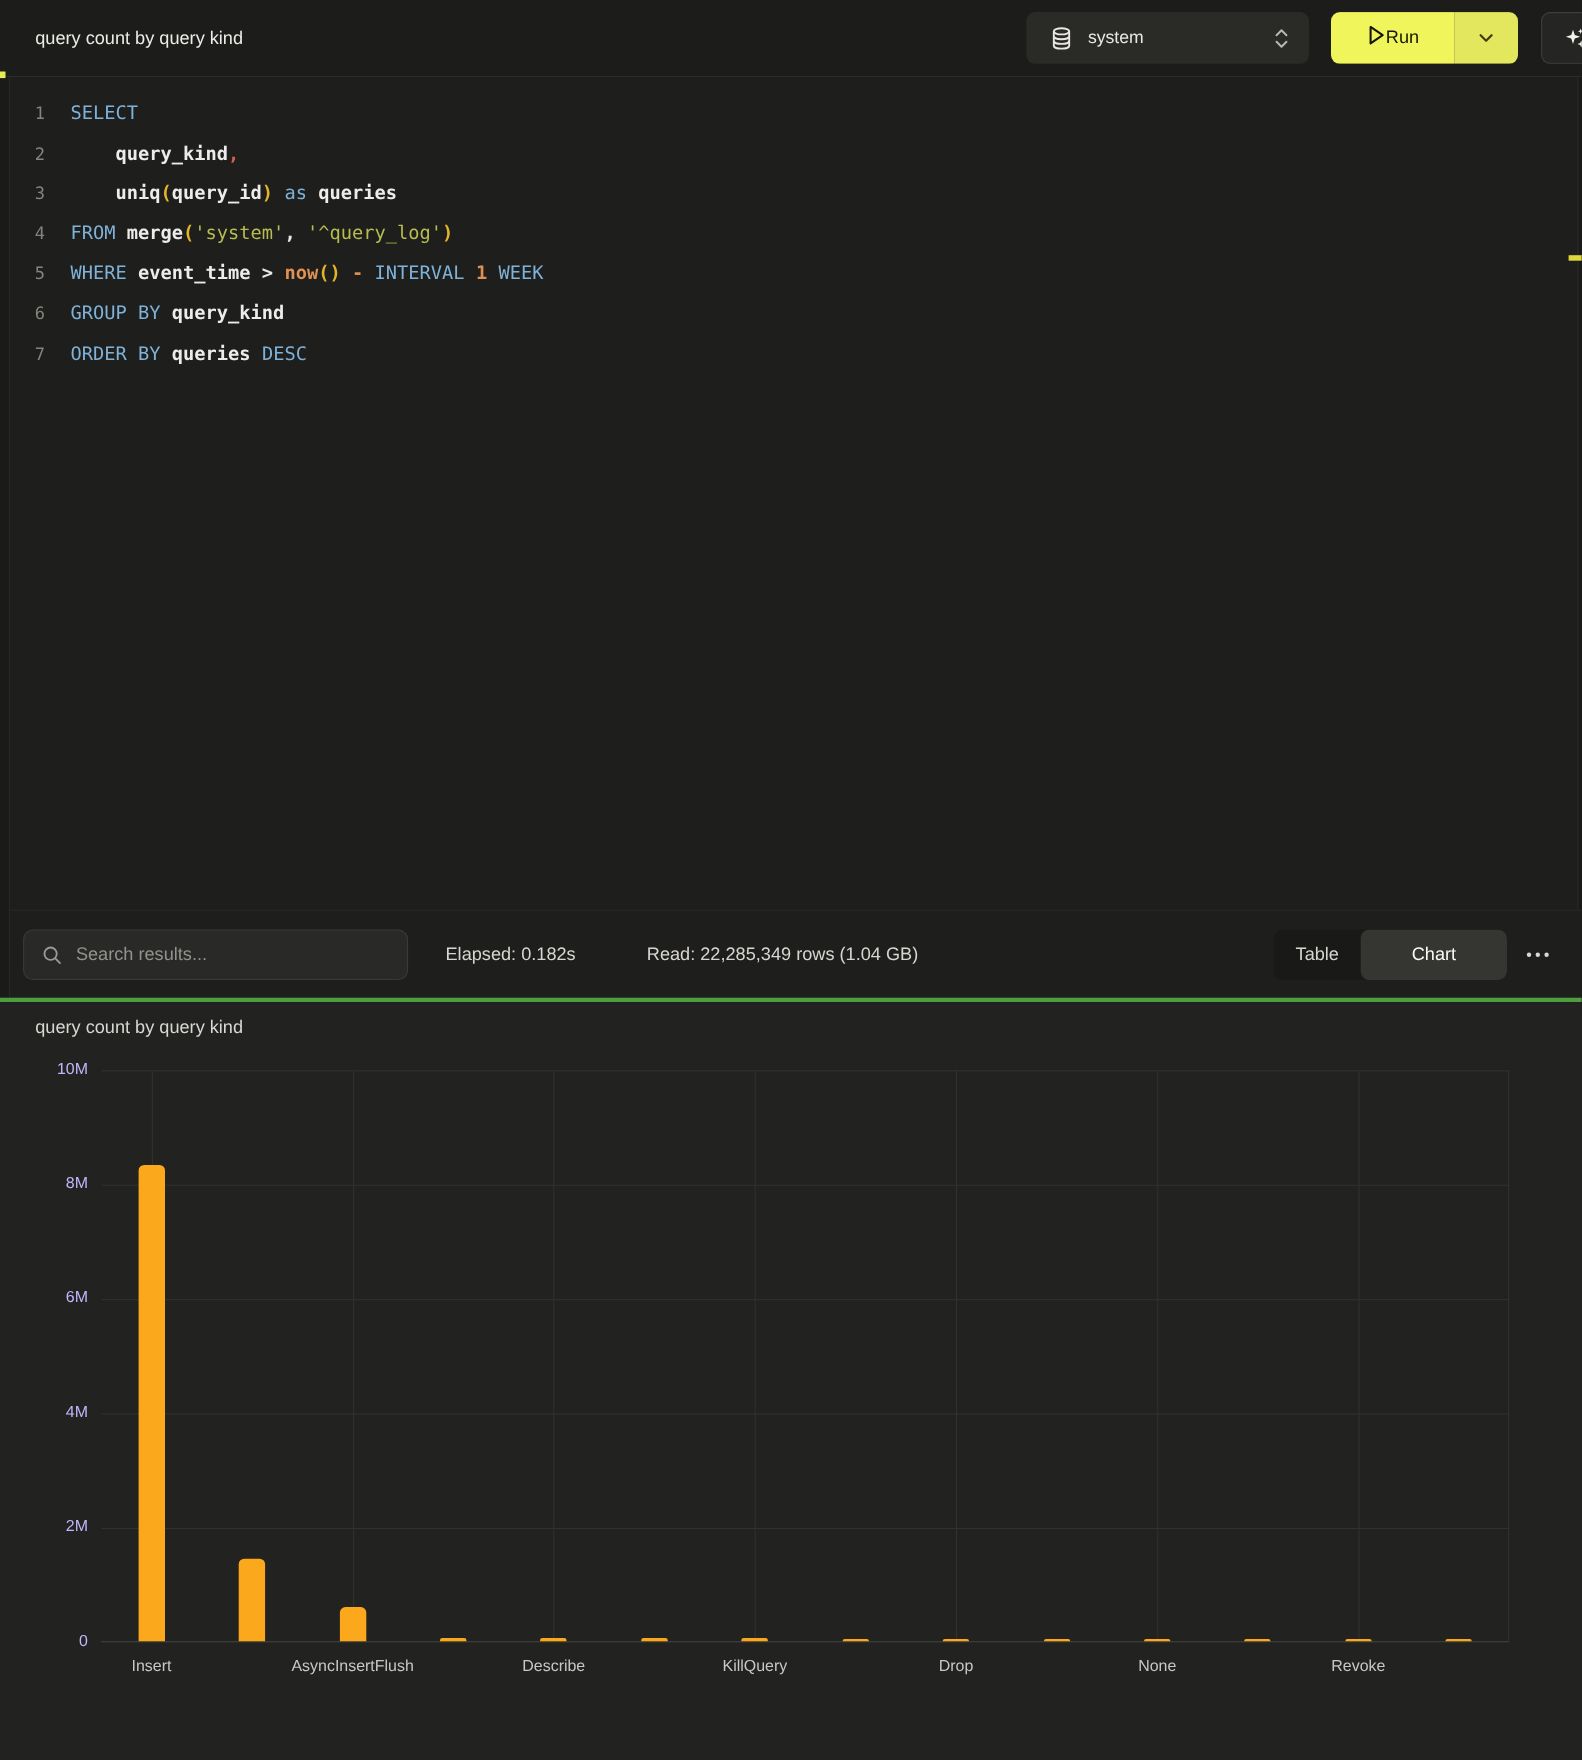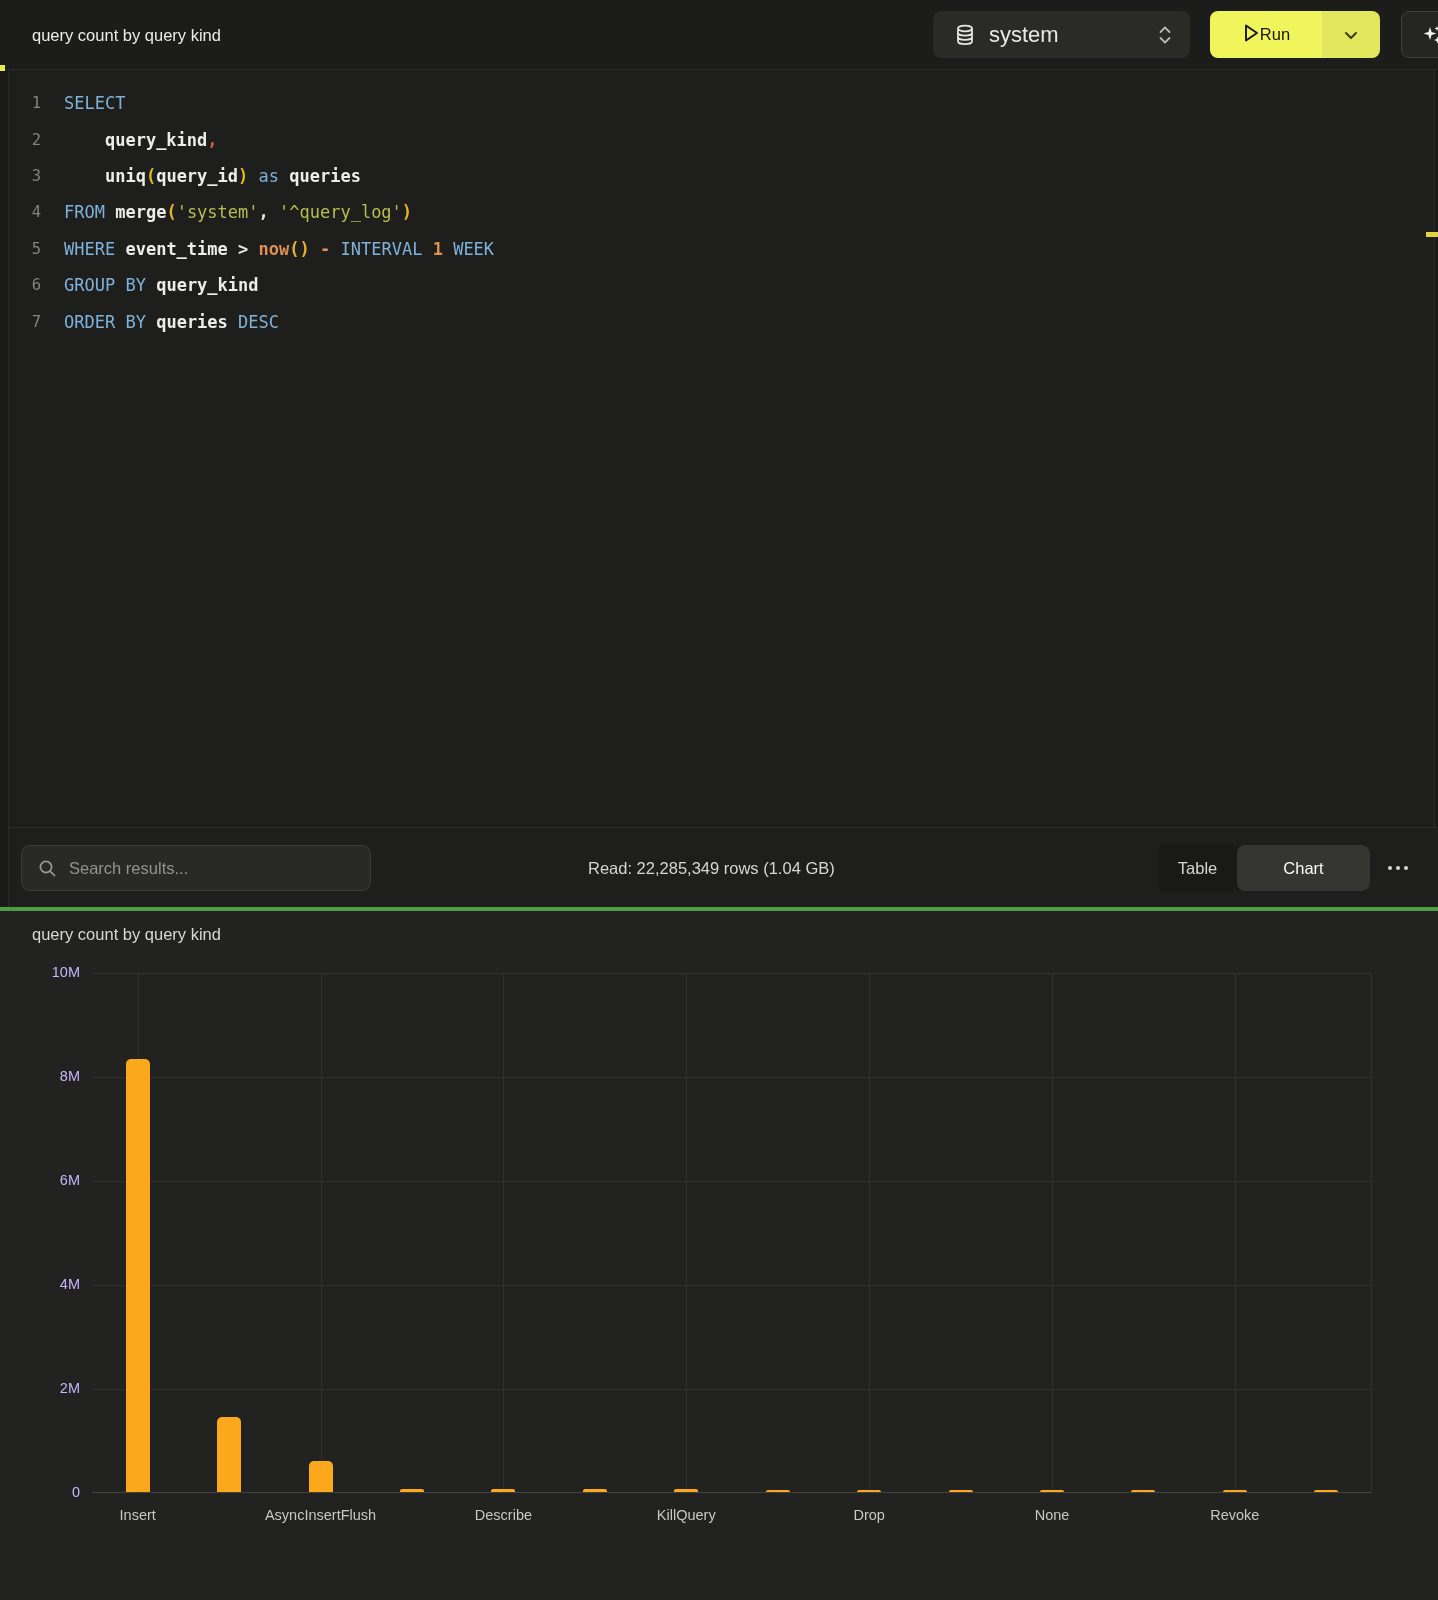--- a/index.html
+++ b/index.html
@@ -4,21 +4,21 @@
 <style>
   * { margin:0; padding:0; box-sizing:border-box; }
   html,body { width:1438px; height:1600px; background:#1c1c1a; font-family:"Liberation Sans", sans-serif; overflow:hidden; }
   #app { position:relative; width:1438px; height:1600px; background:#1c1c1a; }
 
   
   .header { position:absolute; left:0; top:0; width:1438px; height:70px; background:#1c1c1a; border-bottom:1px solid #2b2b28; }
   .header-title { position:absolute; left:32px; top:0; line-height:70px; font-size:16.5px; color:#ecebe7; }
   .db-selector { position:absolute; left:933px; top:11px; width:257px; height:47px; background:#2a2a27; border-radius:8px; display:flex; align-items:center; cursor:pointer; }
   .db-selector .dbicon { margin-left:22px; display:flex; }
-  .db-selector .dbvalue { margin-left:14px; font-size:22px; color:#e9e8e4; }
+  .db-selector .dbvalue { margin-left:14px; font-size:16px; color:#e9e8e4; }
   .db-selector .updown { position:absolute; right:18px; display:flex; flex-direction:column; gap:2px; }
   .run-btn { position:absolute; left:1210px; top:11px; width:170px; height:47px; border-radius:8px; overflow:hidden; display:flex; }
   .run-main { width:112px; height:100%; background:#f0f55c; display:flex; align-items:center; justify-content:center; gap:0; cursor:pointer; }
   .run-label { font-size:16.5px; color:#161607; font-weight:500; }
   .run-arrow { width:58px; height:100%; background:#e2e75e; display:flex; align-items:center; justify-content:center; cursor:pointer; }
   .ai-btn { position:absolute; left:1401px; top:11px; width:70px; height:47px; background:#252523; border:1px solid #3f3f3b; border-radius:8px; display:flex; align-items:center; cursor:pointer; }
   .ai-btn svg { margin-left:18px; }
 
   
   .left-rail { position:absolute; left:0; top:70px; width:9px; height:837px; background:#1a1a18; border-right:1px solid #2b2b28; }
@@ -136,20 +136,21 @@
   <div class="scroll-marker"></div>
 
   <div class="toolbar">
     <div class="search-box">
       <svg width="19" height="19" viewBox="0 0 19 19" fill="none" stroke="#9a9995" stroke-width="1.7" stroke-linecap="round">
         <circle cx="8" cy="8" r="5.6"></circle>
           <path d="M12.3 12.3 L16.5 16.5"></path>
       </svg>
       <input class="search-input" value="" placeholder="Search results..." style="">
     </div>
+    <div class="stat stat-elapsed">Elapsed: 0.182s</div>
     <div class="stat stat-read">Read: 22,285,349 rows (1.04 GB)</div>
     <div class="view-toggle">
       <div class="toggle-table">Table</div>
       <div class="toggle-chart">Chart</div>
     </div>
     <div class="more-btn">
       <i></i>
         <i></i>
         <i></i>
     </div>

